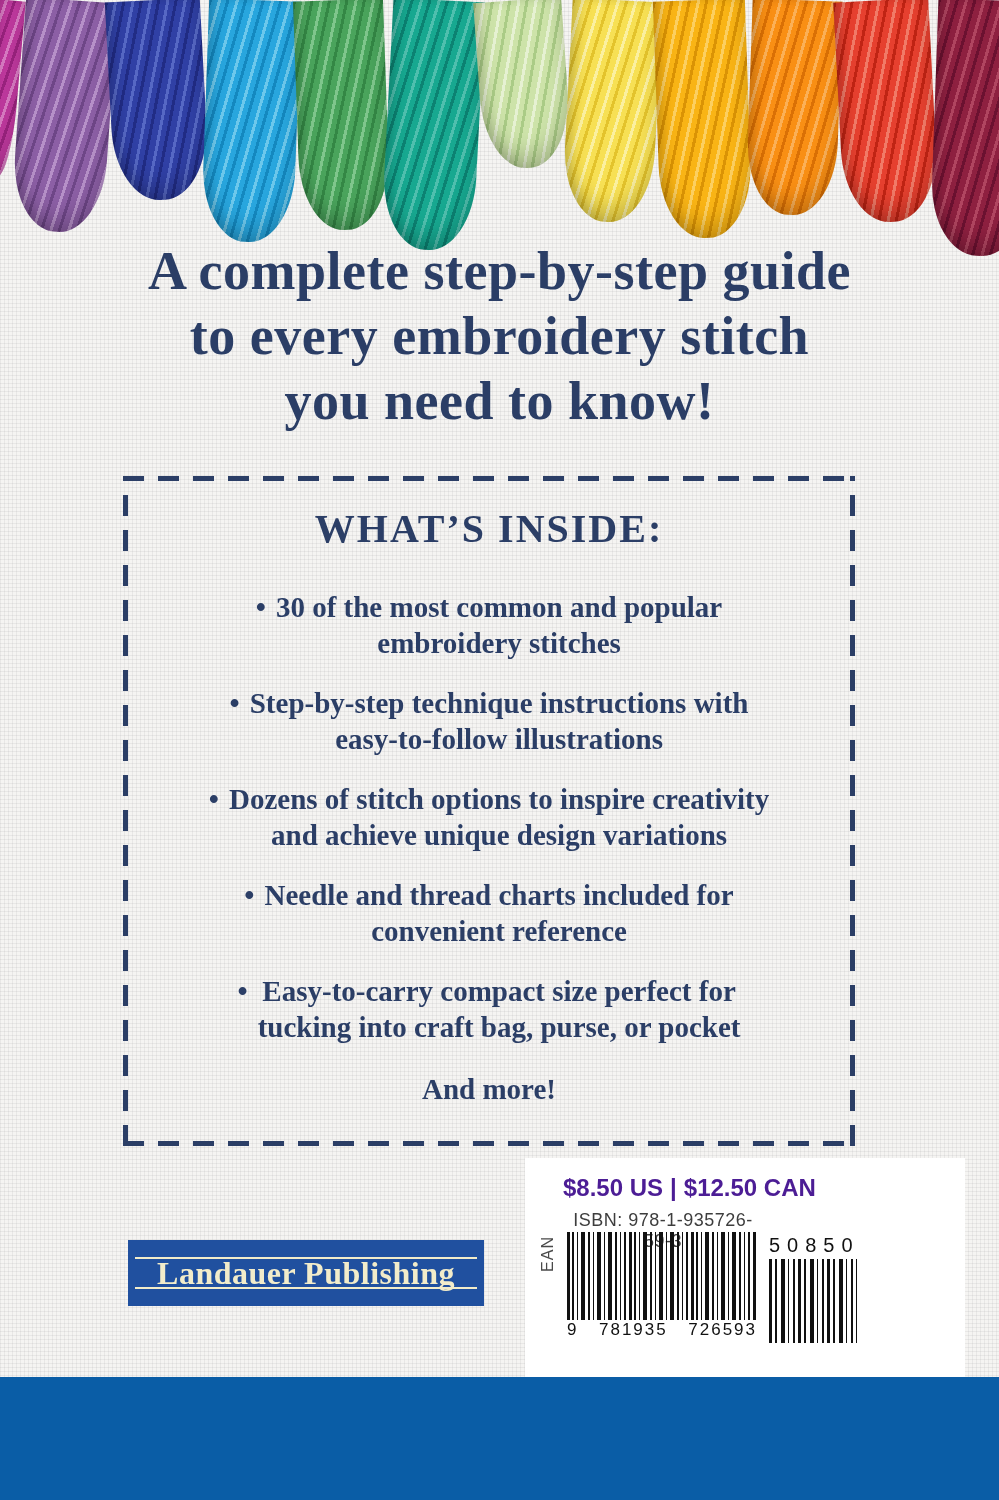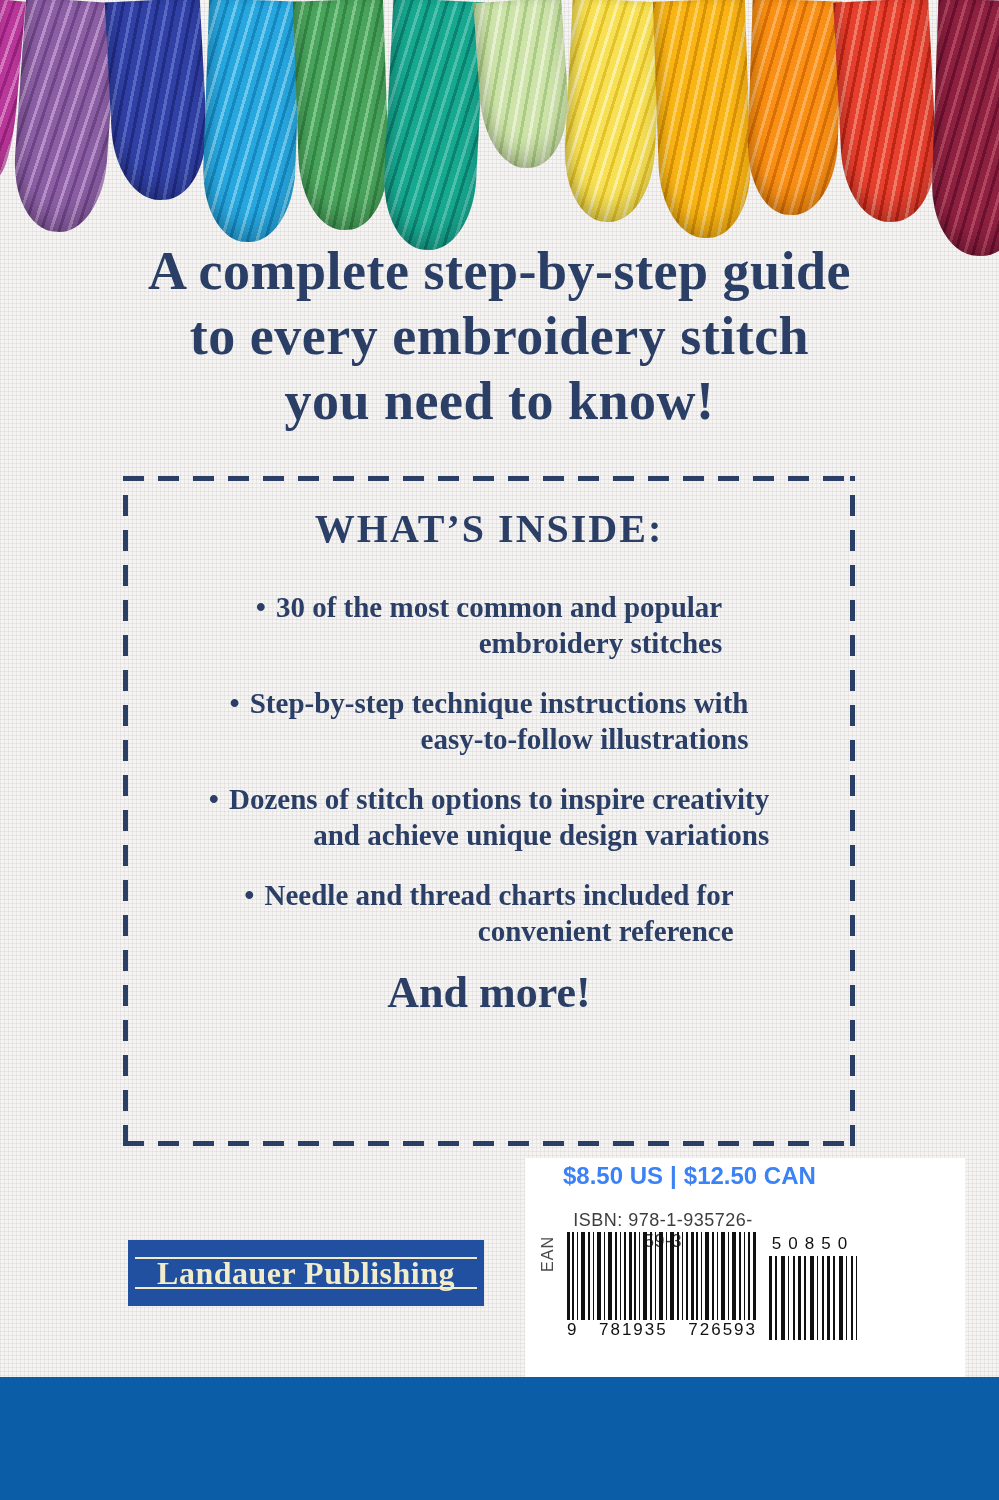--- a/index.html
+++ b/index.html
@@ -95,43 +95,43 @@
   }
   .bullet-dot {
     display:inline-block;
     vertical-align:top;
     margin-right:10px;
     font-size:29px;
   }
   .bullet-text {
     display:inline-block;
     white-space:pre-line;
-    text-align:right;
+    text-align:center;
   }
   .and-more {
     margin-top:5px;
     font-weight:bold;
-    font-size:44px;
+    font-size:29px;
     line-height:40px;
   }
 
   
   .barcode-panel {
     position:absolute;
     left:525px; top:1158px;
     width:440px; height:219px;
     background:#ffffff;
     font-family:"Liberation Sans", sans-serif;
   }
   .price-row {
     position:absolute;
-    left:38px; top:4px;
+    left:38px; top:16px;
     font-weight:bold;
     font-size:24px;
-    color:#3b82f6;
+    color:#4c1d95;
     letter-spacing:0;
     white-space:nowrap;
   }
   .price-sep { margin:0 7px; font-weight:bold; }
   .isbn-label {
     position:absolute;
     left:40px; top:52px;
     width:196px;
     text-align:center;
     font-size:18px;
@@ -170,21 +170,21 @@
     justify-content:space-between;
     margin-top:-4px;
     background:#fff;
     font-size:17px;
     color:#111;
     letter-spacing:2px;
   }
   .bc-addon { position:absolute; left:244px; top:76px; width:88px; }
   .bc-addon-digits {
     text-align:center;
-    font-size:17px;
+    font-size:20px;
     letter-spacing:7px;
     color:#111;
     margin-bottom:2px;
   }
   .bc-addon-bars {
     height:84px;
     background:
       repeating-linear-gradient(90deg,
         #111 0 3px, transparent 3px 6px,
         #111 6px 8px, transparent 8px 12px,
@@ -259,20 +259,24 @@
         <span class="bullet-dot">•</span><span class="bullet-text">Step-by-step technique instructions with
 easy-to-follow illustrations</span>
       </li>
       <li class="bullet-item">
         <span class="bullet-dot">•</span><span class="bullet-text">Dozens of stitch options to inspire creativity
 and achieve unique design variations</span>
       </li>
       <li class="bullet-item">
         <span class="bullet-dot">•</span><span class="bullet-text">Needle and thread charts included for
 convenient reference</span>
+      </li>
+      <li class="bullet-item">
+        <span class="bullet-dot">•</span><span class="bullet-text">Easy-to-carry compact size perfect for
+tucking into craft bag, purse, or pocket</span>
       </li>
     </ul>
     <div class="and-more">And more!</div>
   </div>
 
   <div class="barcode-panel">
     <div class="price-row">
       <span>$8.50 US</span><span class="price-sep">|</span><span>$12.50 CAN</span>
     </div>
     <div class="isbn-label">ISBN: 978-1-935726-59-3</div>

